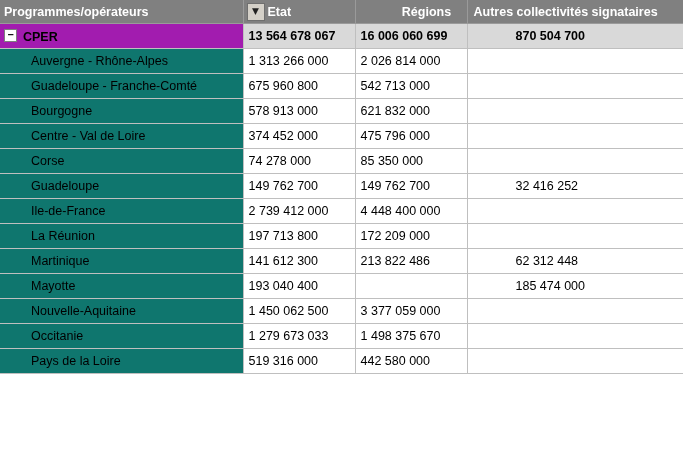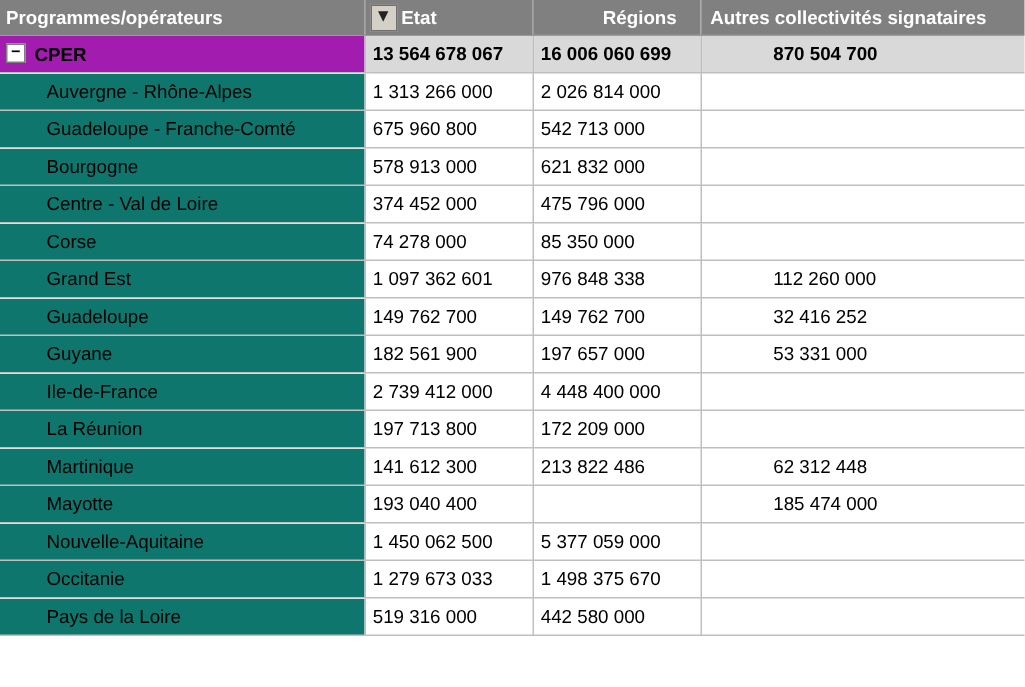--- a/index.html
+++ b/index.html
@@ -190,38 +190,26 @@
           <td class="num">475 796 000</td>
           <td class="num last"></td>
         </tr>
         <tr>
           <td class="label"><span class="indent">Corse</span></td>
           <td class="num">74 278 000</td>
           <td class="num">85 350 000</td>
           <td class="num last"></td>
         </tr>
         <tr>
-          <td class="label"><span class="indent">Grand Est</span></td>
-          <td class="num">1 097 362 601</td>
-          <td class="num">976 848 338</td>
-          <td class="num last">112 260 000</td>
-        </tr>
-        <tr>
           <td class="label"><span class="indent">Guadeloupe</span></td>
           <td class="num">149 762 700</td>
           <td class="num">149 762 700</td>
           <td class="num last">32 416 252</td>
         </tr>
         <tr>
-          <td class="label"><span class="indent">Guyane</span></td>
-          <td class="num">182 561 900</td>
-          <td class="num">197 657 000</td>
-          <td class="num last">53 331 000</td>
-        </tr>
-        <tr>
           <td class="label"><span class="indent">Ile-de-France</span></td>
           <td class="num">2 739 412 000</td>
           <td class="num">4 448 400 000</td>
           <td class="num last"></td>
         </tr>
         <tr>
           <td class="label"><span class="indent">La Réunion</span></td>
           <td class="num">197 713 800</td>
           <td class="num">172 209 000</td>
           <td class="num last"></td>
@@ -234,21 +222,21 @@
         </tr>
         <tr>
           <td class="label"><span class="indent">Mayotte</span></td>
           <td class="num">193 040 400</td>
           <td class="num"></td>
           <td class="num last">185 474 000</td>
         </tr>
         <tr>
           <td class="label"><span class="indent">Nouvelle-Aquitaine</span></td>
           <td class="num">1 450 062 500</td>
-          <td class="num">5 377 059 000</td>
+          <td class="num">3 377 059 000</td>
           <td class="num last"></td>
         </tr>
         <tr>
           <td class="label"><span class="indent">Occitanie</span></td>
           <td class="num">1 279 673 033</td>
           <td class="num">1 498 375 670</td>
           <td class="num last"></td>
         </tr>
         <tr>
           <td class="label"><span class="indent">Pays de la Loire</span></td>

